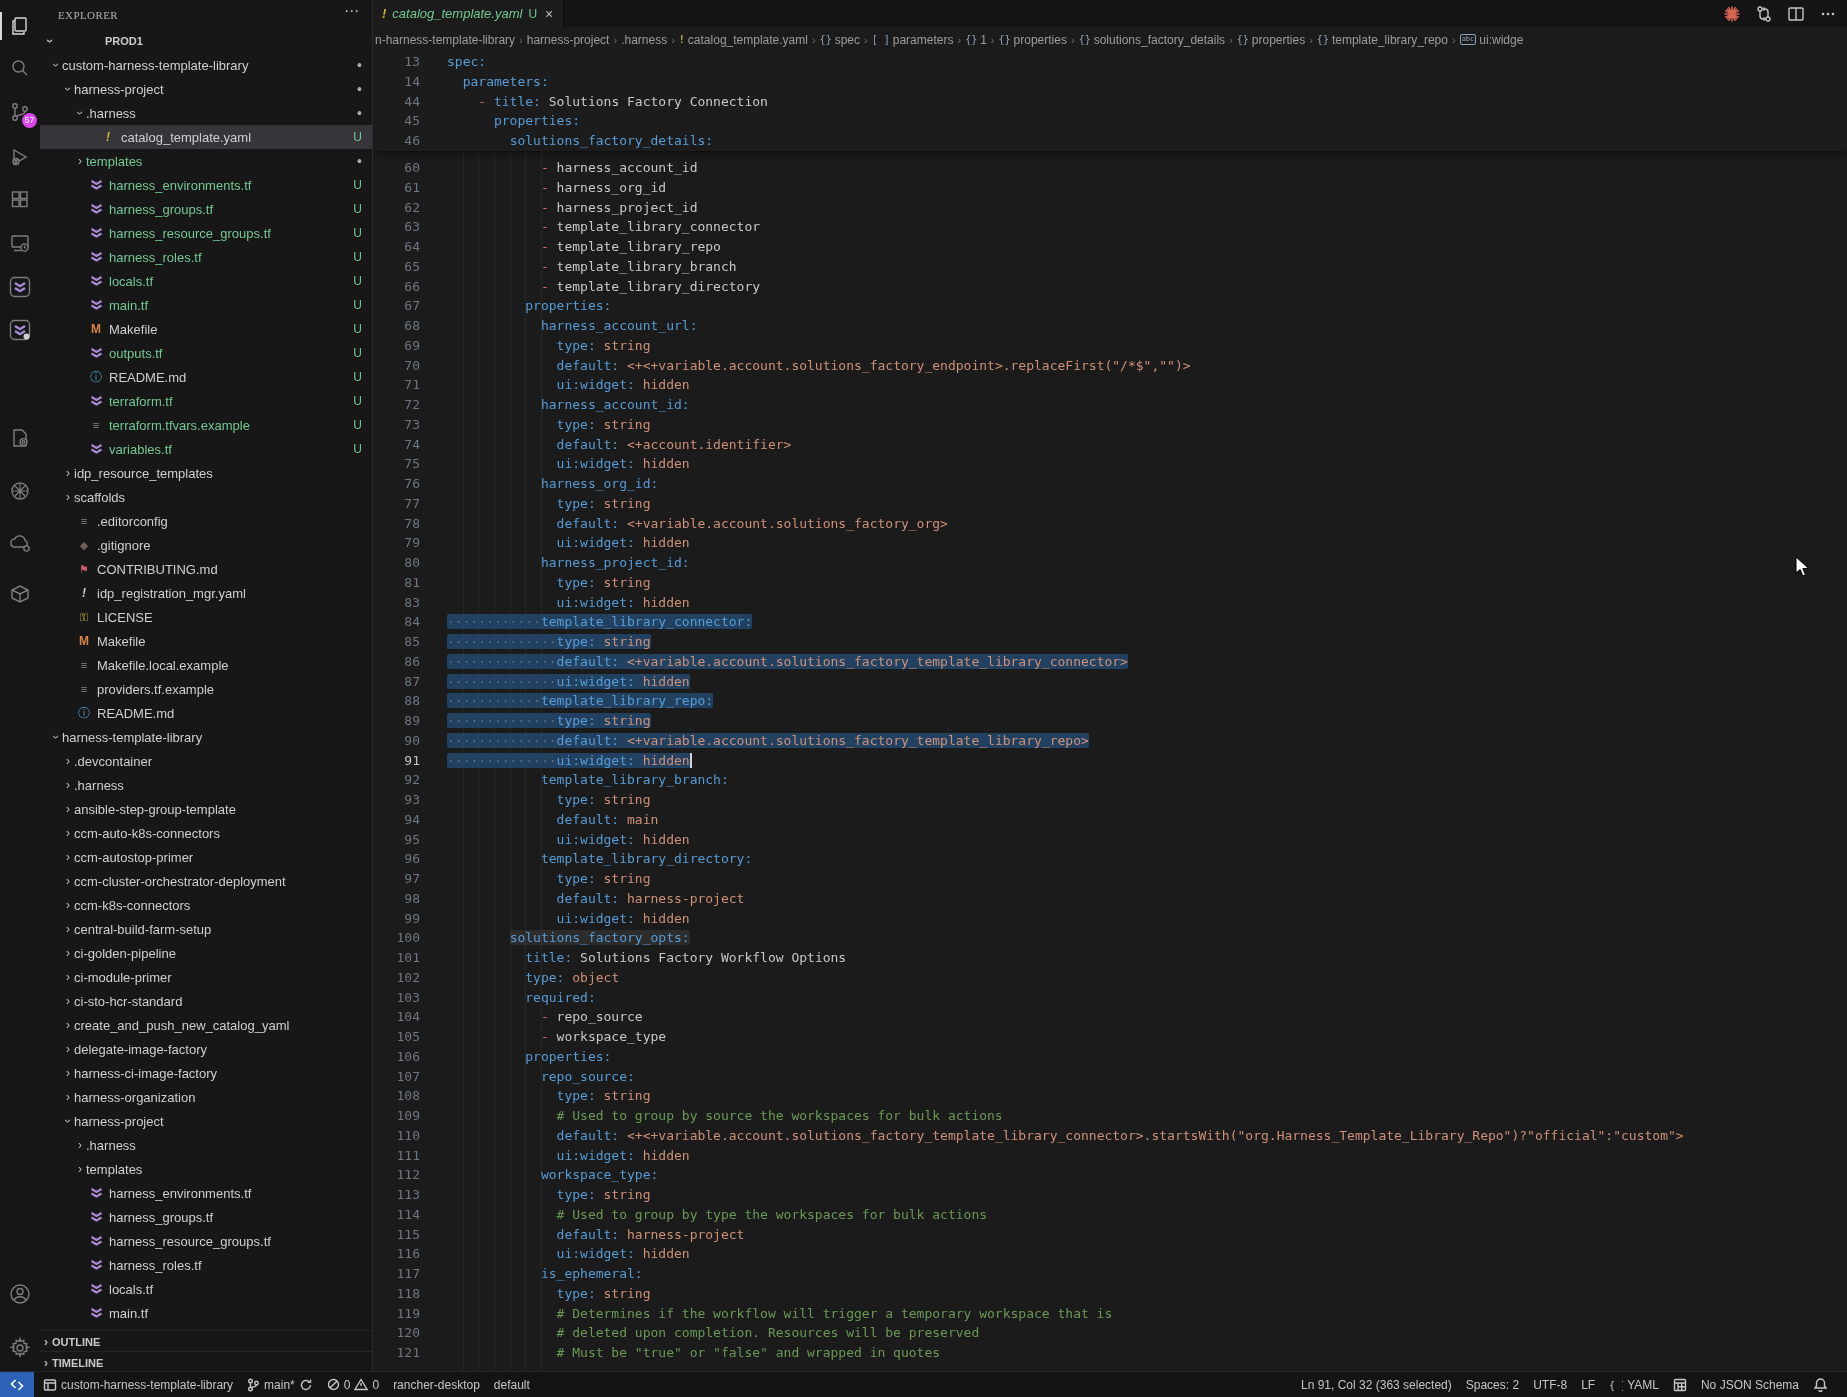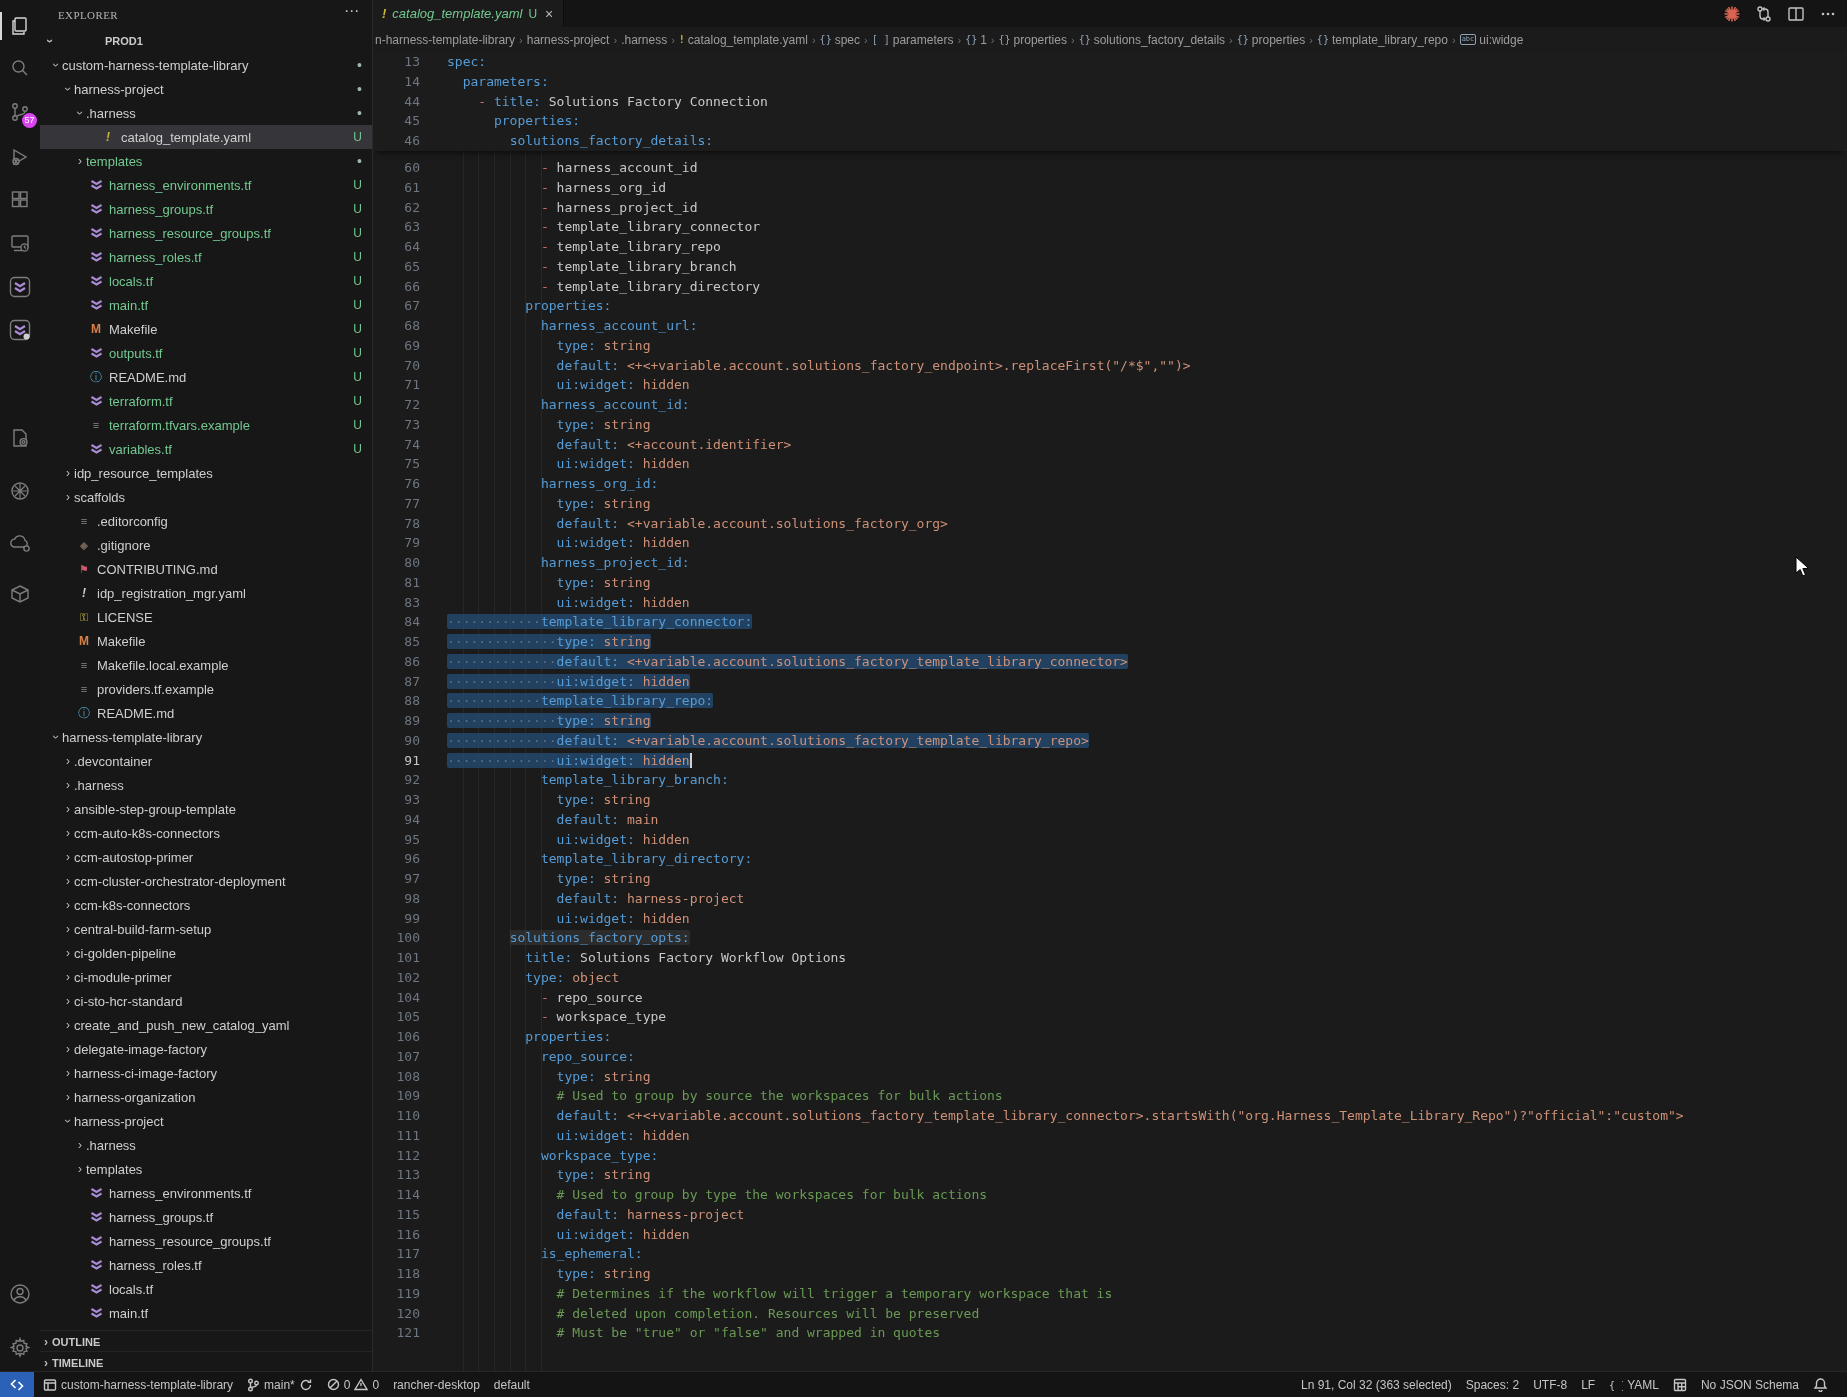--- a/index.html
+++ b/index.html
@@ -837,20 +837,24 @@
         </div>
         <div class="line">
           <div class="gut">101</div>
           <pre class="ltext"><span class="w">          </span><span class="k">title:</span><span class="v"> Solutions Factory Workflow Options</span></pre>
         </div>
         <div class="line">
           <div class="gut">102</div>
           <pre class="ltext"><span class="w">          </span><span class="k">type:</span><span class="s"> object</span></pre>
         </div>
         <div class="line">
+          <div class="gut">103</div>
+          <pre class="ltext"><span class="w">          </span><span class="k">required:</span></pre>
+        </div>
+        <div class="line">
           <div class="gut">104</div>
           <pre class="ltext"><span class="w">            </span><span class="d">- </span><span class="v">repo_source</span></pre>
         </div>
         <div class="line">
           <div class="gut">105</div>
           <pre class="ltext"><span class="w">            </span><span class="d">- </span><span class="v">workspace_type</span></pre>
         </div>
         <div class="line">
           <div class="gut">106</div>
           <pre class="ltext"><span class="w">          </span><span class="k">properties:</span></pre>

